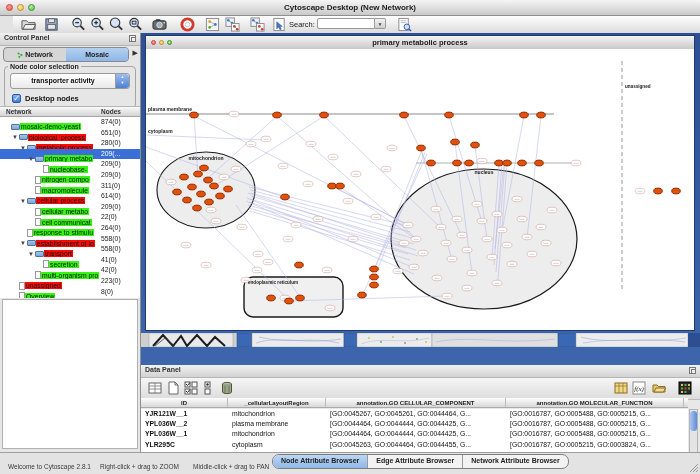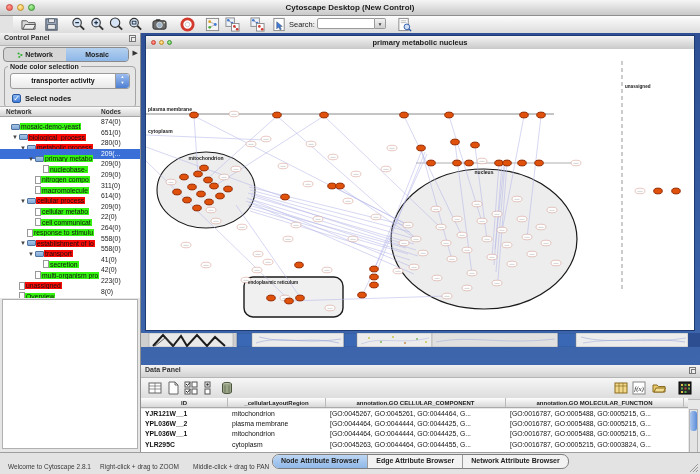--- a/index.html
+++ b/index.html
@@ -126,21 +126,21 @@
 <body>
 
 <div class="app">
 
   <div class="titlebar">
     <div class="lights">
       <span class="light r"></span>
       <span class="light y"></span>
       <span class="light g"></span>
     </div>
-    <div class="title">Cytoscape Desktop (New Control)</div>
+    <div class="title">Cytoscape Desktop (New Network)</div>
   </div>
 
   <div class="toolbar">
     <span class="ticon" style="left:8px">
       <svg viewBox="0 0 16 16">
           <path d="M1 13 V4 h5 l2 2 h7 v7 z" fill="#d9d9d9" stroke="#555" stroke-width="1"></path>
           <path d="M2 13 l2.5-5 h11 l-2.5 5 z" fill="#efefef" stroke="#555" stroke-width="1"></path>
         </svg>
       </span>
     <span class="ticon" style="left:31px">
@@ -269,21 +269,21 @@
       <span class="more-arrow">▶</span>
     </div>
     <fieldset class="colorbox">
       <legend>Node color selection</legend>
       <div class="popup">
         <span class="pval">transporter activity</span>
         <span class="pcap">▲<br>▼</span>
       </div>
       <div class="checkrow">
         <span class="checkbox">✓</span>
-        <span class="checklabel">Select nodes</span>
+        <span class="checklabel">Desktop nodes</span>
       </div>
     </fieldset>
     <div class="tree-header">
       <span style="left:6px">Network</span>
       <span style="left:101px">Nodes</span>
     </div>
     <div class="tree" id="tree-rows">
         <div class="trow" style="padding-left: 4px;"><span class="tarrow"></span><span class="ficon"></span><span class="chip green">mosaic-demo-yeast</span><span class="tcount">874(0)</span></div>
         <div class="trow" style="padding-left: 12px;"><span class="tarrow">▼</span><span class="ficon"></span><span class="chip red">biological_process</span><span class="tcount">651(0)</span></div>
         <div class="trow" style="padding-left: 20px;"><span class="tarrow">▼</span><span class="ficon"></span><span class="chip red">metabolic process</span><span class="tcount">280(0)</span></div>
@@ -306,21 +306,21 @@
   </div>
 
   <div class="desktop">
     <div class="netwin">
       <div class="net-titlebar">
         <div class="net-lights">
           <span class="light r"></span>
           <span class="light y"></span>
           <span class="light g"></span>
         </div>
-        <div class="nt">primary metabolic nucleus</div>
+        <div class="nt">primary metabolic process</div>
       </div>
       <div class="canvas">
         <svg id="graph" width="548" height="281" viewBox="0 0 548 281">
             <line x1="0" y1="65" x2="408" y2="65" stroke="#7d7d7d" stroke-width="0.9"></line>
             <ellipse cx="60" cy="141" rx="49" ry="38" fill="#ededed" stroke="#1a1a1a" stroke-width="1.1"></ellipse>
             <ellipse cx="338" cy="190" rx="93" ry="70" fill="#ededed" stroke="#1a1a1a" stroke-width="1.2"></ellipse>
             <rect x="98" y="228" width="99" height="40" rx="9" fill="#f0f0f0" stroke="#1a1a1a" stroke-width="1.4"></rect>
             <line x1="476" y1="12" x2="476" y2="242" stroke="#999" stroke-width="1" stroke-dasharray="4,3"></line>
             <line x1="270" y1="114" x2="430" y2="114" stroke="#8d8d8d" stroke-width="0.7"></line>
             <line x1="48" y1="67" x2="262" y2="176" stroke="#b3b6e8" stroke-width="0.6" opacity="0.9"></line>

